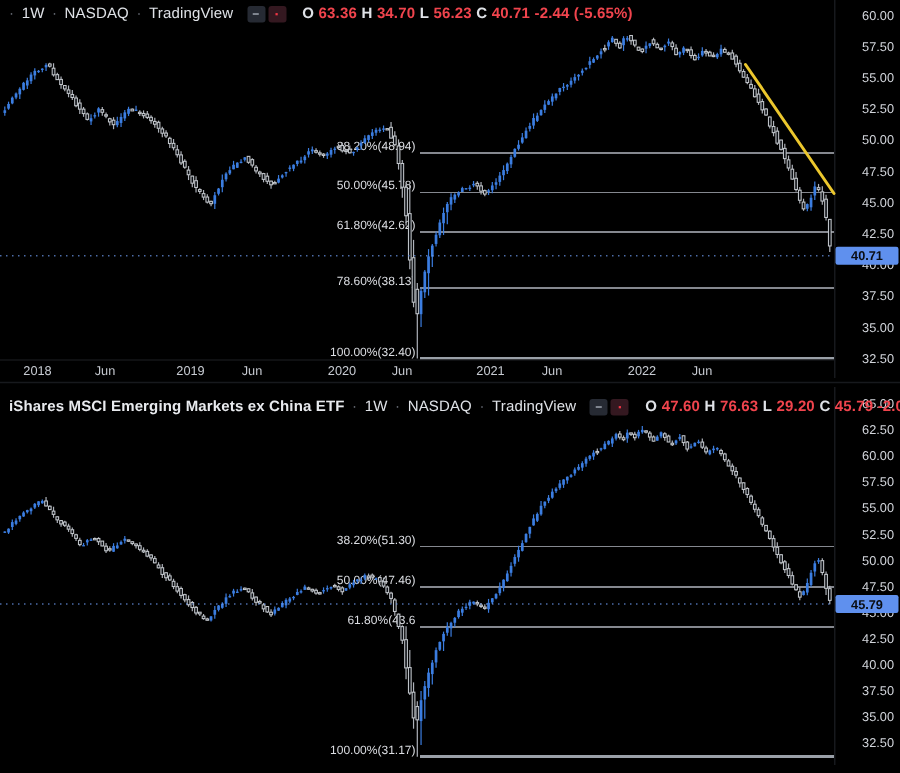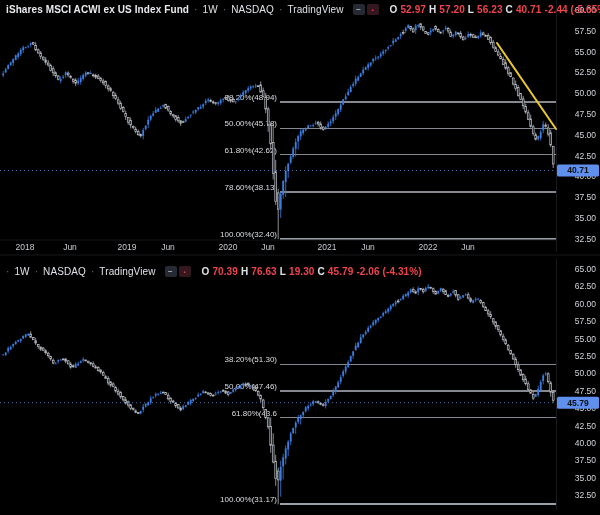--- a/index.html
+++ b/index.html
@@ -989,60 +989,60 @@
         <text x="596" y="480.79999999999995" font-size="8.5" fill="#d2d5db" text-anchor="end" font-family="&quot;Liberation Sans&quot;,sans-serif" font-weight="400">35.00</text>
         <text x="596" y="498.2" font-size="8.5" fill="#d2d5db" text-anchor="end" font-family="&quot;Liberation Sans&quot;,sans-serif" font-weight="400">32.50</text>
       </g>
       <g>
         <rect x="557" y="396.7016" width="42" height="12" rx="1.5" fill="#5f90ee"></rect>
         <text x="578" y="405.7016" font-size="8.5" fill="#0a0d12" text-anchor="middle" font-family="&quot;Liberation Sans&quot;,sans-serif" font-weight="700">45.79</text>
       </g>
     </svg>
 
   <div class="hdr hdr-top">
-    <span>iShares MSCI ACWI ex US Index Fund</span>
     <span class="sep">·</span>
     <span class="dim">1W</span>
     <span class="sep">·</span>
     <span class="dim">NASDAQ</span>
     <span class="sep">·</span>
     <span class="dim">TradingView</span>
     <span class="pills">
       <span class="pill">−</span>
       <span class="pill red">▪</span>
     </span>
     <span class="ohlc">
       <span class="k">O</span>
-        <span class="v">52.97</span>
+        <span class="v">63.36</span>
       <span class="k">H</span>
-        <span class="v">57.20</span>
+        <span class="v">34.70</span>
       <span class="k">L</span>
         <span class="v">56.23</span>
       <span class="k">C</span>
         <span class="v">40.71</span>
       <span class="v">-2.44 (-5.65%)</span>
     </span>
   </div>
 
   <div class="hdr hdr-bot">
+    <span>iShares MSCI Emerging Markets ex China ETF</span>
     <span class="sep">·</span>
     <span class="dim">1W</span>
     <span class="sep">·</span>
     <span class="dim">NASDAQ</span>
     <span class="sep">·</span>
     <span class="dim">TradingView</span>
     <span class="pills">
       <span class="pill">−</span>
       <span class="pill red">▪</span>
     </span>
     <span class="ohlc">
       <span class="k">O</span>
-        <span class="v">70.39</span>
+        <span class="v">47.60</span>
       <span class="k">H</span>
         <span class="v">76.63</span>
       <span class="k">L</span>
-        <span class="v">19.30</span>
+        <span class="v">29.20</span>
       <span class="k">C</span>
         <span class="v">45.79</span>
       <span class="v">-2.06 (-4.31%)</span>
     </span>
   </div>
 </div>
 
 </body></html>

